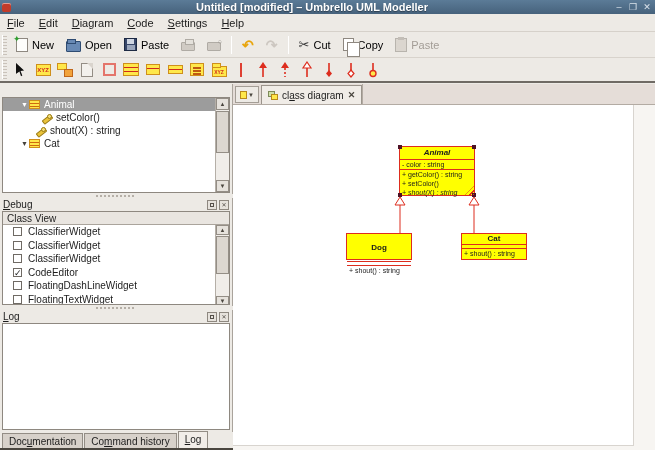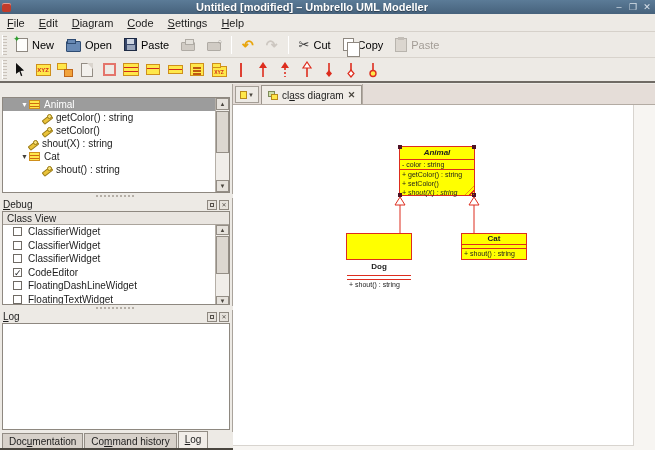--- a/index.html
+++ b/index.html
@@ -315,44 +315,34 @@
           <span class="expander">▼</span>
           <span class="t-class">
             <i></i>
             <i></i>
           </span>
           <span>Animal</span>
         </div>
         <div class="tree-row" style="padding-left: 30px;">
           <span class="expander"></span>
           <span class="t-meth"></span>
-          <span>getColor() : string</span>
-        </div>
-        <div class="tree-row" style="padding-left: 30px;">
-          <span class="expander"></span>
-          <span class="t-meth"></span>
           <span>setColor()</span>
         </div>
-        <div class="tree-row" style="padding-left: 16px;">
+        <div class="tree-row" style="padding-left: 16px; margin-left: 8px;">
           <span class="expander"></span>
           <span class="t-meth"></span>
           <span>shout(X) : string</span>
         </div>
         <div class="tree-row" style="padding-left: 17px;">
           <span class="expander">▼</span>
           <span class="t-class">
             <i></i>
             <i></i>
           </span>
           <span>Cat</span>
-        </div>
-        <div class="tree-row" style="padding-left: 30px;">
-          <span class="expander"></span>
-          <span class="t-meth"></span>
-          <span>shout() : string</span>
         </div>
       </div>
     <div class="vscroll">
       <div class="sb-btn" style="top:0;">▲</div>
       <div class="sb-thumb" style="top:13px; height:42px;"></div>
       <div class="sb-btn" style="bottom:0;">▼</div>
     </div>
   </div>
 
   <div class="h-splitter" style="top:110px;"></div>
@@ -449,21 +439,21 @@
           <div class="uml-row">+ setColor()</div>
           <div class="uml-row abstract">+ shout(X) : string</div>
         </div>
         <span class="handle" style="left: -2px; top: -2px;"></span>
         <span class="handle" style="right: -2px; top: -2px;"></span>
         <span class="handle" style="left: -2px; bottom: -2px;"></span>
         <span class="handle" style="right: -2px; bottom: -2px;"></span>
         <span class="grip"></span>
       </div>
       <div class="uml-class" style="left: 113px; top: 128px; width: 66px; height: 27px;">
-        <div class="uml-title" style="height: 18px; margin-top: 24px;">Dog</div>
+        <div class="uml-title" style="height: 28px;">Dog</div>
         <div class="uml-attrs" style="height: 4px;"></div>
         <div class="uml-ops">
           <div class="uml-row">+ shout() : string</div>
         </div>
       </div>
       <div class="uml-class" style="left: 228px; top: 128px; width: 66px; height: 27px;">
         <div class="uml-title" style="height: 11px;">Cat</div>
         <div class="uml-attrs" style="height: 4px;"></div>
         <div class="uml-ops">
           <div class="uml-row">+ shout() : string</div>

